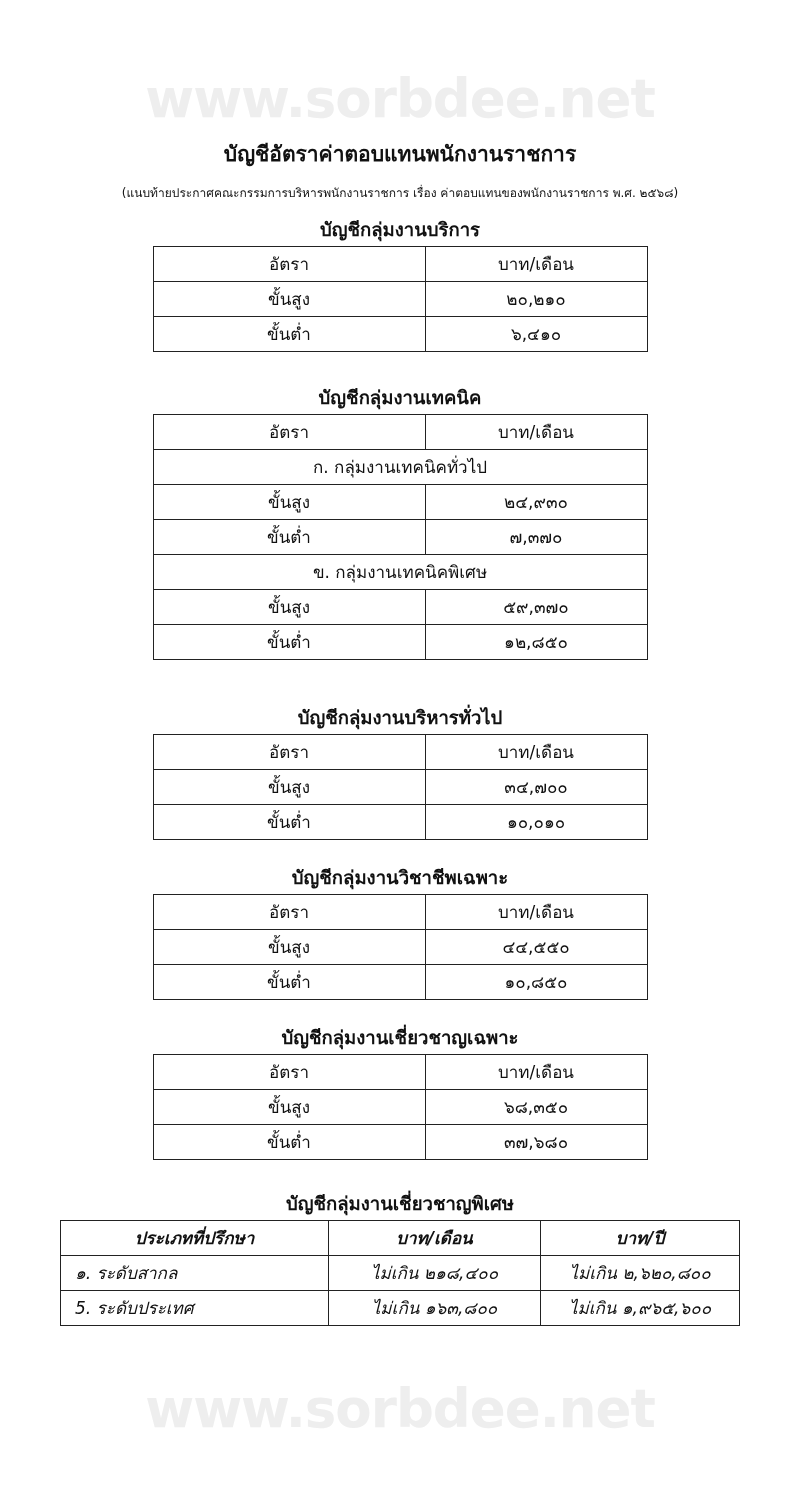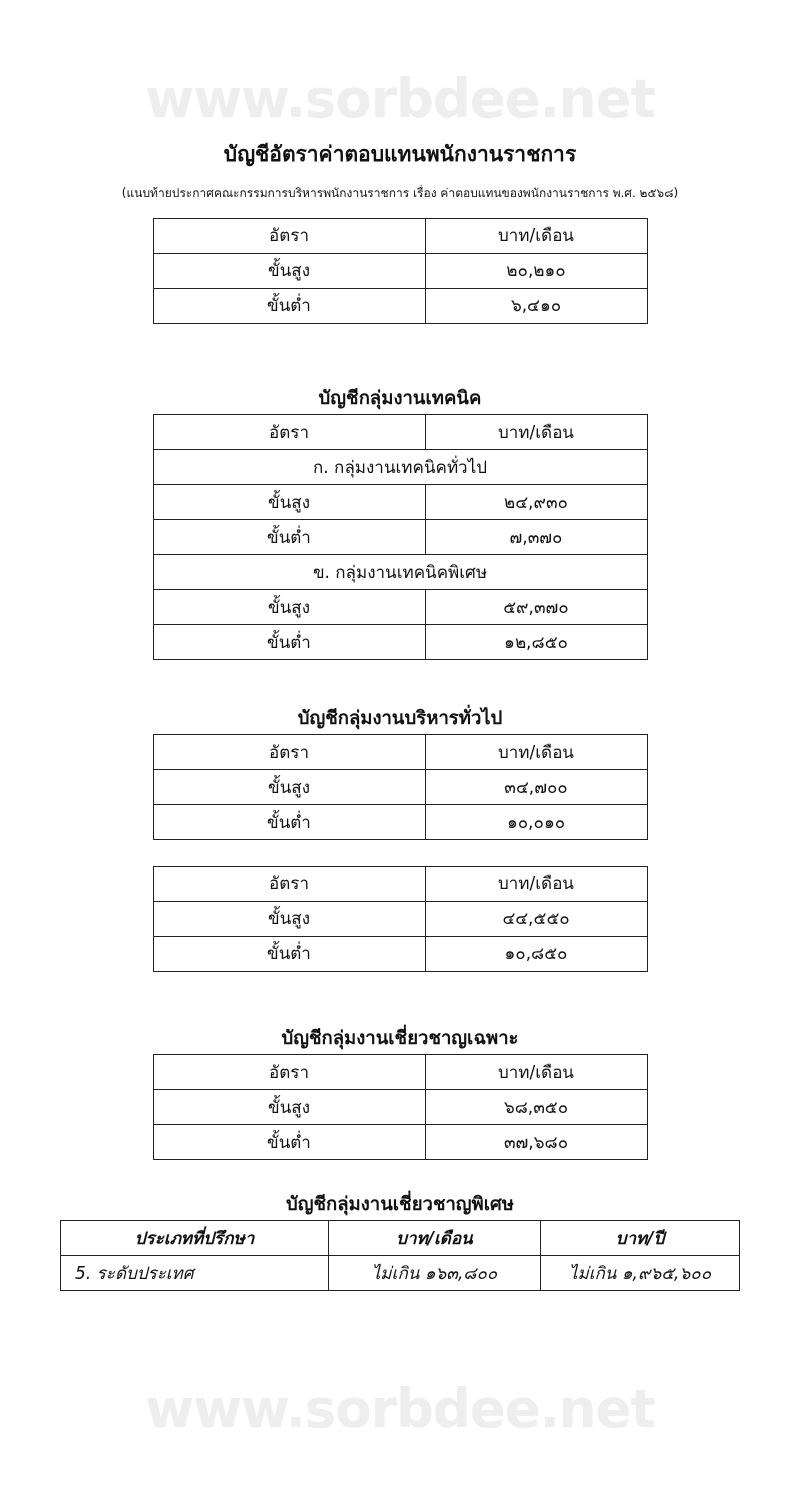--- a/index.html
+++ b/index.html
@@ -130,20 +130,21 @@
 
 <div class="watermark watermark-top">www.sorbdee.net</div>
 
 <div class="page">
 
   <div class="doc-title">บัญชีอัตราค่าตอบแทนพนักงานราชการ</div>
 
   <div class="doc-subtitle">(แนบท้ายประกาศคณะกรรมการบริหารพนักงานราชการ เรื่อง ค่าตอบแทนของพนักงานราชการ พ.ศ. ๒๕๖๘)</div>
 
   <div class="section" id="block-service">
+    <div class="section-heading">บัญชีกลุ่มงานบริการ</div>
     <table class="rate-table two-col">
       <colgroup>
           <col class="c1">
           <col class="c2">
         </colgroup>
       <tbody>
         <tr>
           <th>อัตรา</th>
           <th>บาท/เดือน</th>
         </tr>
@@ -215,20 +216,21 @@
         </tr>
         <tr>
           <td>ขั้นต่ำ</td>
           <td>๑๐,๐๑๐</td>
         </tr>
       </tbody>
     </table>
   </div>
 
   <div class="section" id="block-professional">
+    <div class="section-heading">บัญชีกลุ่มงานวิชาชีพเฉพาะ</div>
     <table class="rate-table two-col">
       <colgroup>
           <col class="c1">
           <col class="c2">
         </colgroup>
       <tbody>
         <tr>
           <th>อัตรา</th>
           <th>บาท/เดือน</th>
         </tr>
@@ -276,20 +278,25 @@
           <col class="c2">
           <col class="c3">
         </colgroup>
       <tbody>
         <tr>
           <th>ประเภทที่ปรึกษา</th>
           <th>บาท/เดือน</th>
           <th>บาท/ปี</th>
         </tr>
         <tr>
+          <td class="label-cell">๑. ระดับสากล</td>
+          <td>ไม่เกิน ๒๑๘,๔๐๐</td>
+          <td>ไม่เกิน ๒,๖๒๐,๘๐๐</td>
+        </tr>
+        <tr>
           <td class="label-cell">5. ระดับประเทศ</td>
           <td>ไม่เกิน ๑๖๓,๘๐๐</td>
           <td>ไม่เกิน ๑,๙๖๕,๖๐๐</td>
         </tr>
       </tbody>
     </table>
   </div>
 
 </div>
 

